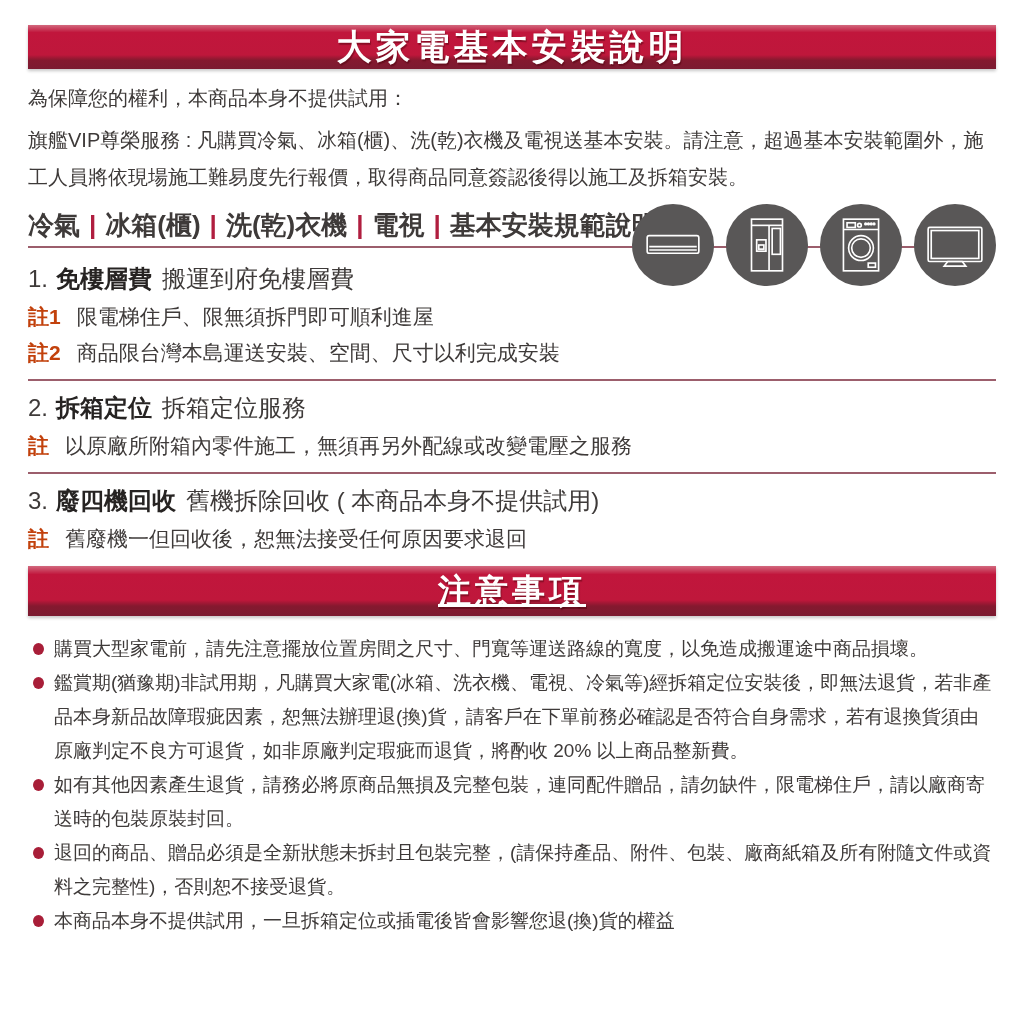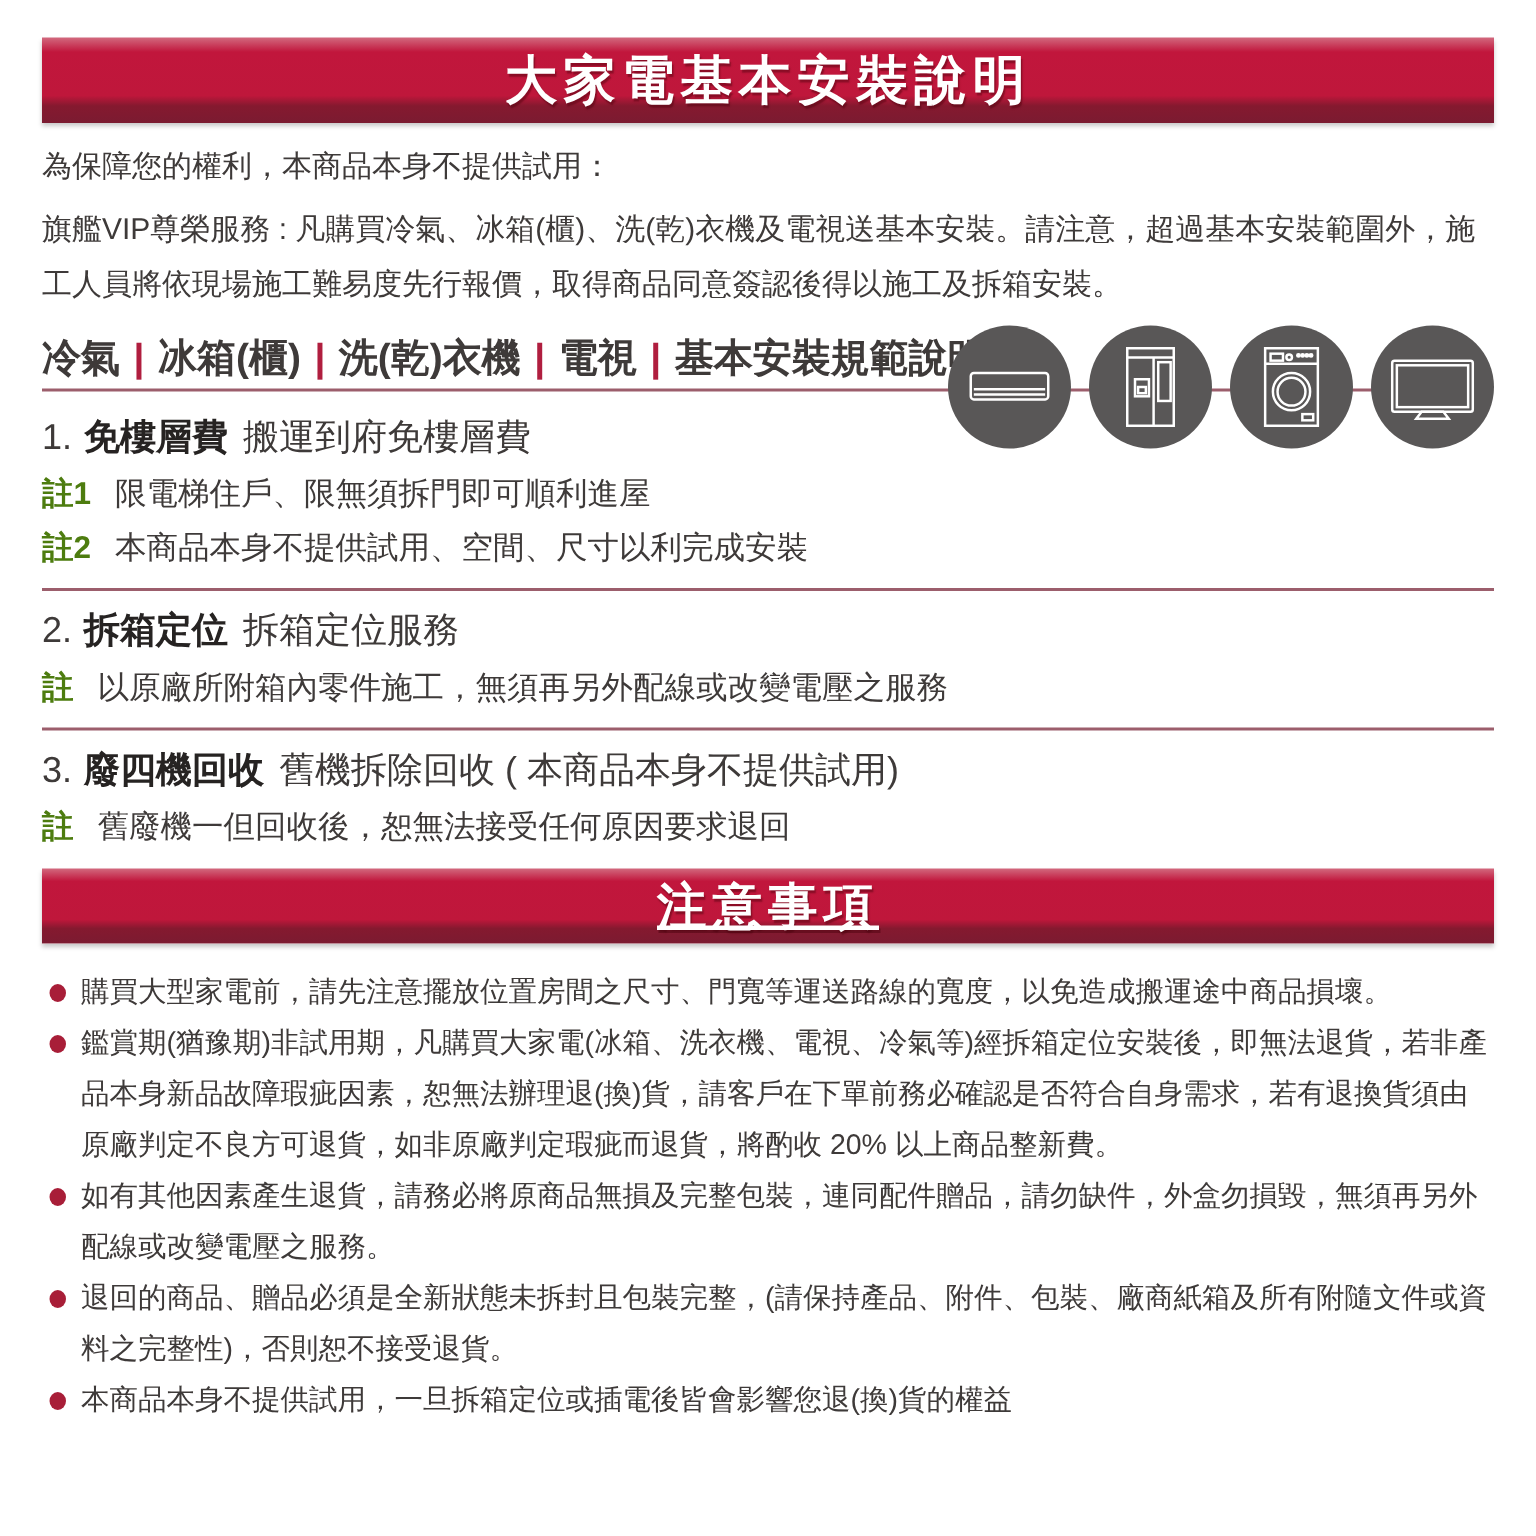--- a/index.html
+++ b/index.html
@@ -3,21 +3,21 @@
 <meta charset="utf-8">
 <style>
   * { box-sizing: border-box; }
   html, body { margin: 0; padding: 0; background: #ffffff; }
   .page {
     width: 1024px; height: 1024px; background: #ffffff; overflow: hidden;
     font-family: "Liberation Sans", "DejaVu Sans", sans-serif;
     color: #3e3a39; position: relative;
   }
   .banner {
-    height: 57px; margin: 25px 28px 0 28px;
+    height: 44px; margin: 25px 28px 0 28px;
     background: linear-gradient(to bottom, #d2697e 0%, #c1163c 17%, #bf173b 68%, #85192f 80%, #7b1b31 100%);
     display: flex; align-items: center; justify-content: center;
     color: #ffffff; font-size: 35px; font-weight: bold; letter-spacing: 4px;
     text-shadow: 1px 2px 1px rgba(70,0,12,0.45);
     box-shadow: 0 2px 3px rgba(0,0,0,0.22);
   }
   .banner.second { height: 50px; margin-top: 14px; font-size: 33px; text-decoration: underline; }
   .content { padding: 0 28px; }
   .intro1 { margin: 17px 0 0 0; font-size: 20px; line-height: 25px; }
   .intro2 { margin: 11px 0 0 0; font-size: 20px; line-height: 37px; }
@@ -28,21 +28,21 @@
   .icons { position: absolute; right: 0; top: 0; display: flex; gap: 12px; z-index: 2; }
   .circle {
     width: 82px; height: 82px; border-radius: 50%; background: #595757;
     display: flex; align-items: center; justify-content: center; flex: 0 0 auto;
   }
   .circle svg { stroke: #ffffff; fill: none; stroke-width: 1.6; }
   .sec-head { margin-top: 2px; font-size: 24px; line-height: 30px; }
   .sec-head .num { margin-right: 8px; }
   .sec-head .kw { font-weight: bold; color: #262322; margin-right: 10px; }
   .note { margin-top: 9px; font-size: 21px; line-height: 27px; display: flex; align-items: baseline; }
-  .nlabel { color: #4d7c0f; font-weight: bold; margin-right: 16px; flex: 0 0 auto; }
+  .nlabel { color: #c2410c; font-weight: bold; margin-right: 16px; flex: 0 0 auto; }
   .rule { border: none; border-top: 2px solid #9c5e6c; margin: 13px 0 12px 0; }
   .notices { list-style: none; margin: 16px 0 0 0; padding: 0; }
   .notices li { position: relative; padding-left: 26px; font-size: 19px; line-height: 34px; }
   .dot {
     position: absolute; left: 5px; top: 11px; width: 11px; height: 12px;
     border-radius: 50%; background: #a81e38;
   }
 </style>
 </head>
 <body>
@@ -108,21 +108,21 @@
     <div>
       <div class="sec-head">
         <span class="num">1.</span><span class="kw">免樓層費</span><span>搬運到府免樓層費</span>
       </div>
       <div class="note">
         <span class="nlabel">註1</span>
         <span>限電梯住戶、限無須拆門即可順利進屋</span>
       </div>
       <div class="note">
         <span class="nlabel">註2</span>
-        <span>本商品本身不提供試用、空間、尺寸以利完成安裝</span>
+        <span>商品限台灣本島運送安裝、空間、尺寸以利完成安裝</span>
       </div>
     </div>
 
     <hr class="rule">
 
     <div>
       <div class="sec-head">
         <span class="num">2.</span><span class="kw">拆箱定位</span><span>拆箱定位服務</span>
       </div>
       <div class="note">
@@ -145,20 +145,20 @@
   </div>
 
   <div class="banner second">
     <span>注意事項</span>
   </div>
 
   <div class="content">
     <ul class="notices">
       <li><span class="dot"></span><span>購買大型家電前，請先注意擺放位置房間之尺寸、門寬等運送路線的寬度，以免造成搬運途中商品損壞。</span></li>
       <li><span class="dot"></span><span>鑑賞期(猶豫期)非試用期，凡購買大家電(冰箱、洗衣機、電視、冷氣等)經拆箱定位安裝後，即無法退貨，若非產品本身新品故障瑕疵因素，恕無法辦理退(換)貨，請客戶在下單前務必確認是否符合自身需求，若有退換貨須由原廠判定不良方可退貨，如非原廠判定瑕疵而退貨，將酌收 20% 以上商品整新費。</span></li>
-      <li><span class="dot"></span><span>如有其他因素產生退貨，請務必將原商品無損及完整包裝，連同配件贈品，請勿缺件，外盒勿損毀，無須再另外配線或改變電壓之服務。</span></li>
+      <li><span class="dot"></span><span>如有其他因素產生退貨，請務必將原商品無損及完整包裝，連同配件贈品，請勿缺件，限電梯住戶，請以廠商寄送時的包裝原裝封回。</span></li>
       <li><span class="dot"></span><span>退回的商品、贈品必須是全新狀態未拆封且包裝完整，(請保持產品、附件、包裝、廠商紙箱及所有附隨文件或資料之完整性)，否則恕不接受退貨。</span></li>
       <li><span class="dot"></span><span>本商品本身不提供試用，一旦拆箱定位或插電後皆會影響您退(換)貨的權益</span></li>
       <li></li>
     </ul>
   </div>
 
 </div>
 
 </body></html>

